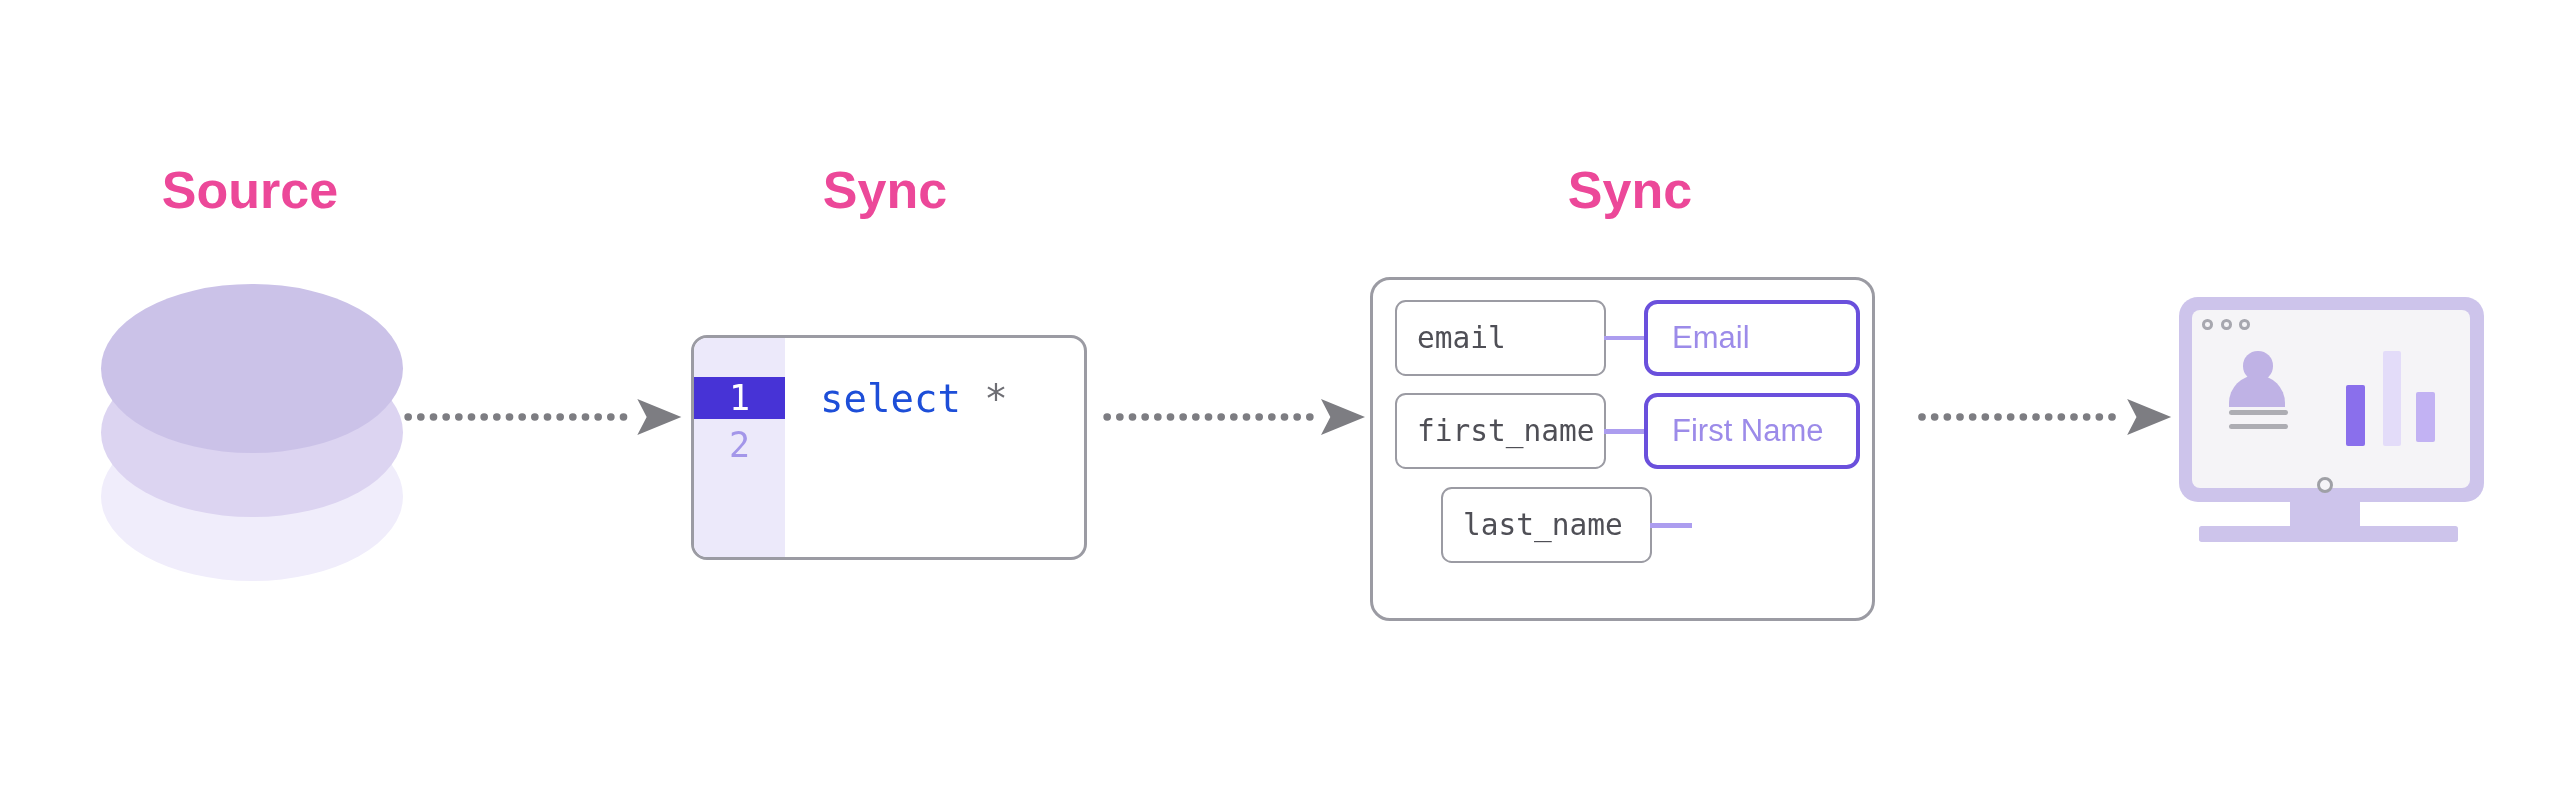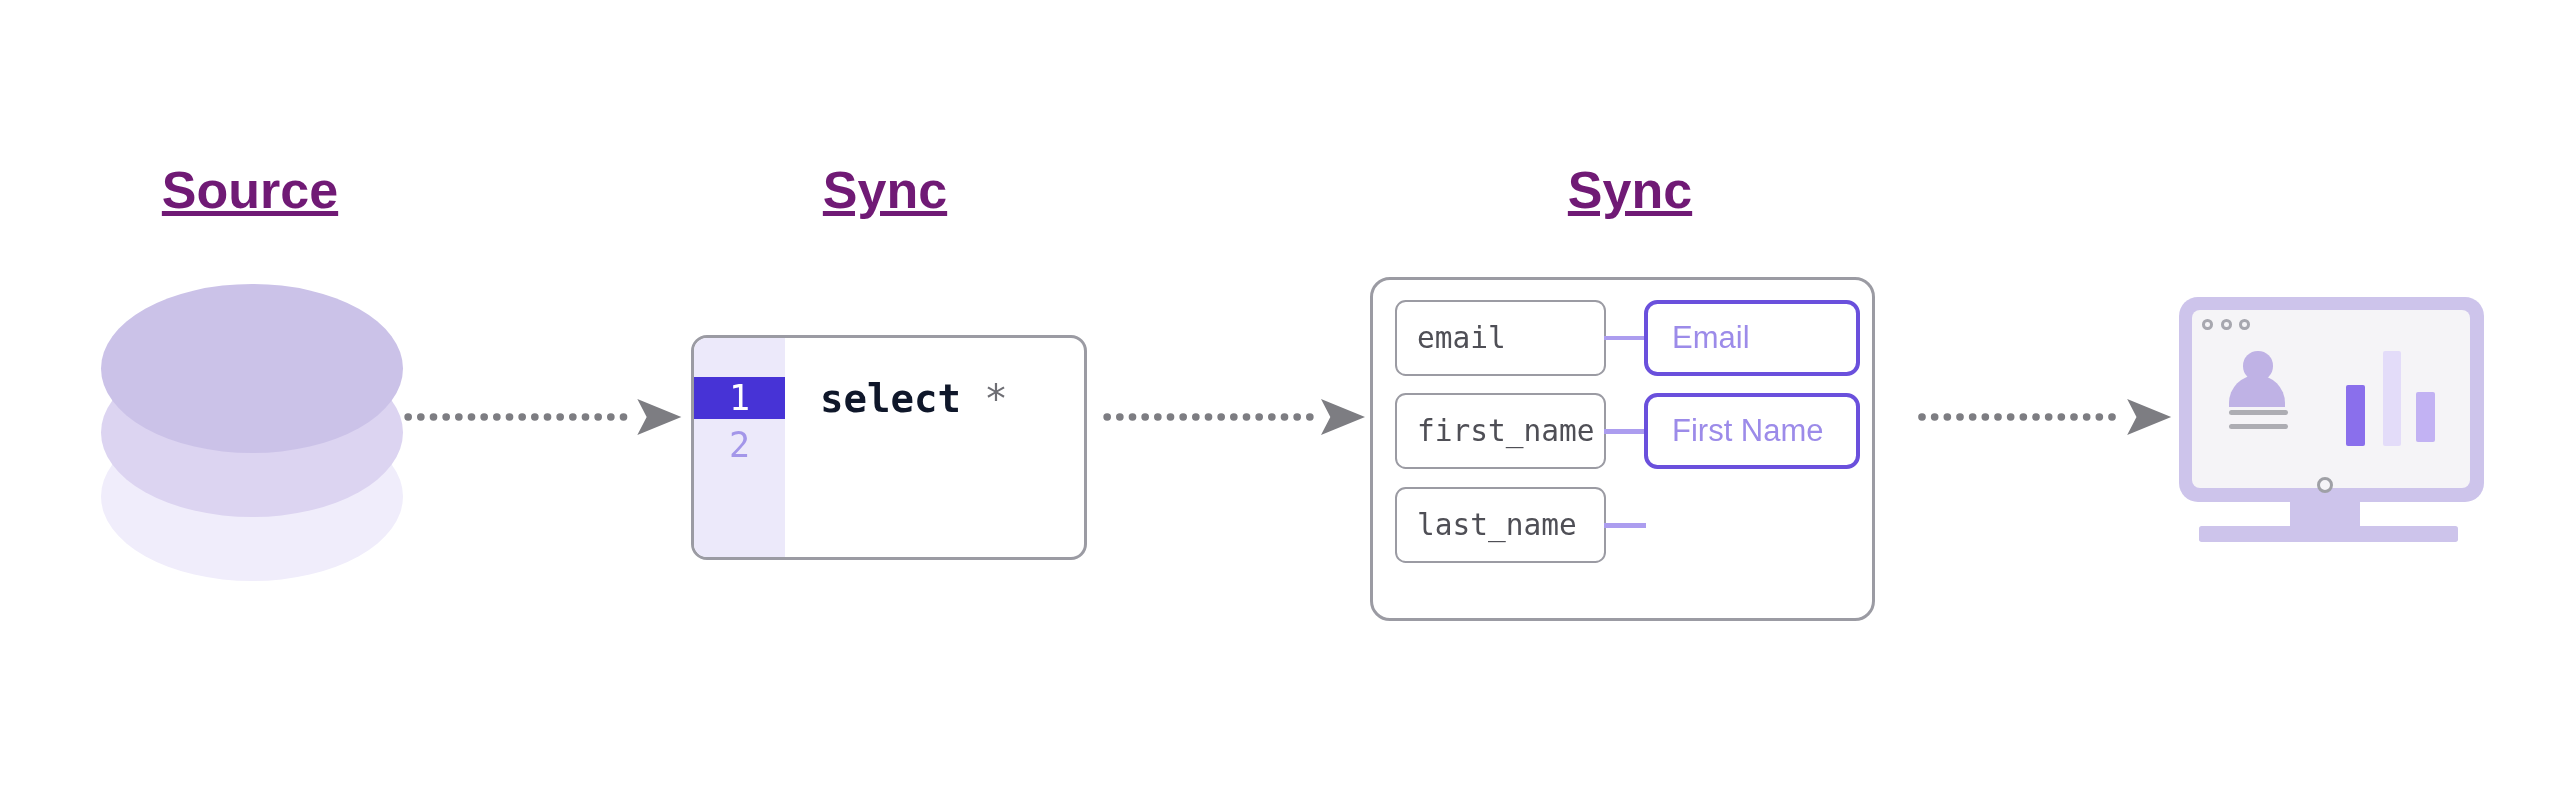--- a/index.html
+++ b/index.html
@@ -5,22 +5,22 @@
   html,body { margin:0; padding:0; background:#ffffff; }
   #canvas {
     position:relative; width:2576px; height:794px;
     background:#ffffff; overflow:hidden;
     font-family:"Liberation Sans", sans-serif;
   }
 
   
   .stage-label {
     position:absolute; top:164px; transform:translateX(-50%);
-    font-size:52px; font-weight:700; color:#701a75; line-height:1;
-    letter-spacing:0px; white-space:nowrap;text-decoration:underline;
+    font-size:52px; font-weight:700; color:#ec4899; line-height:1;
+    letter-spacing:0px; white-space:nowrap;
   }
 
   
   .db { position:absolute; left:101px; top:284px; width:302px; height:298px; }
   .db-ellipse { position:absolute; left:0; width:302px; height:169px; border-radius:50%; }
   .db-e3 { top:128px; background:#F0EDFB; }
   .db-e2 { top:64px;  background:#DCD4F1; }
   .db-e1 { top:0;     background:#CBC2E8; }
 
   
@@ -41,31 +41,31 @@
   }
   .m-num1 { top:39px; color:#ffffff; }
   .m-num2 { top:86px; color:#A396E9; }
   .code-line {
     position:absolute; left:126px; height:42px; white-space:pre;
     font-family:"DejaVu Sans Mono", monospace; font-size:39px;
     display:flex; align-items:center; color:#6E6E74;
   }
   .code-1 { top:39px; }
   .code-2 { top:86px; }
-  .kw { color:#0f172a; font-weight:700; }
+  .kw { color:#1d4ed8; font-weight:400; }
   .plain { color:#6E6E74; }
 
   
   .sync-box {
     position:absolute; left:1370px; top:277px; width:505px; height:344px;
     background:#ffffff; border:3.4px solid #9B9BA3; border-radius:20px;
     box-sizing:border-box;
   }
   .sync-row { position:absolute; left:22px; width:517px; height:76px; }
-  .row-1 { top:19.5px; } .row-2 { top:113px; } .row-3 { top:207px; }
+  .row-1 { top:19.5px; } .row-2 { top:113px; } .row-3 { top:207px;margin-left:46px; }
   .pill-src {
     position:absolute; left:0; top:0; width:211px; height:76px;
     background:#ffffff; border:2px solid #9B9BA3; border-radius:10.7px;
     box-sizing:border-box; display:flex; align-items:center;
     padding-left:20px; font-family:"DejaVu Sans Mono", monospace;
     font-size:29.5px; color:#4F4F56;
   }
   .connector {
     position:absolute; left:209px; top:36px; width:42px; height:4.7px;
     background:#AC9DEF;

